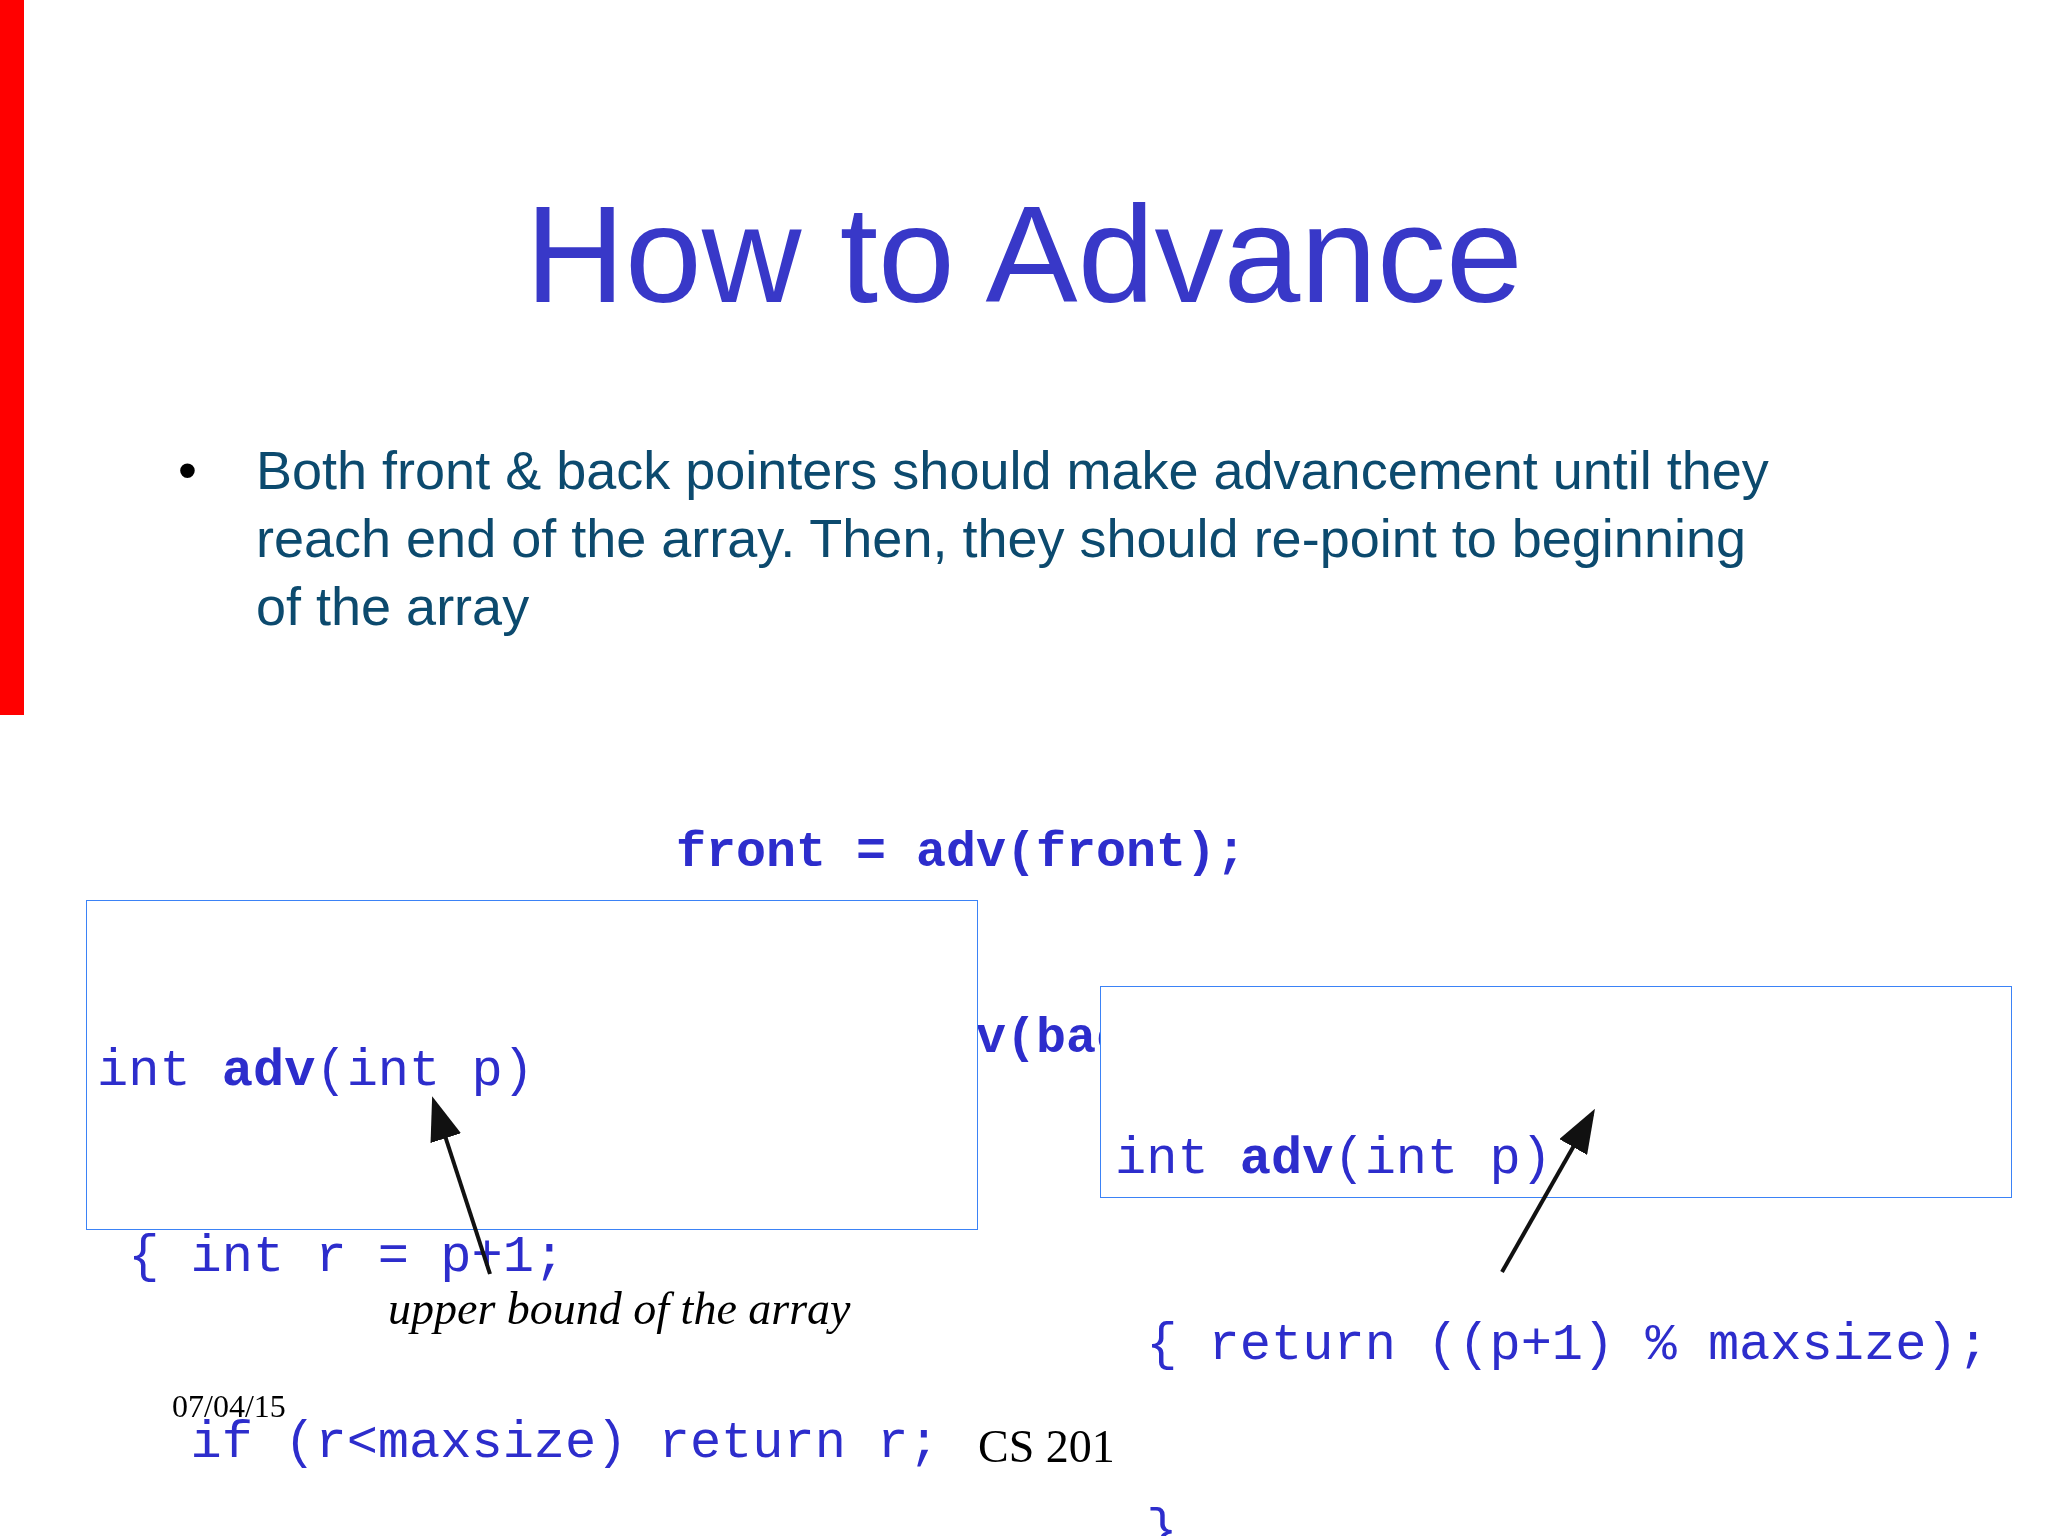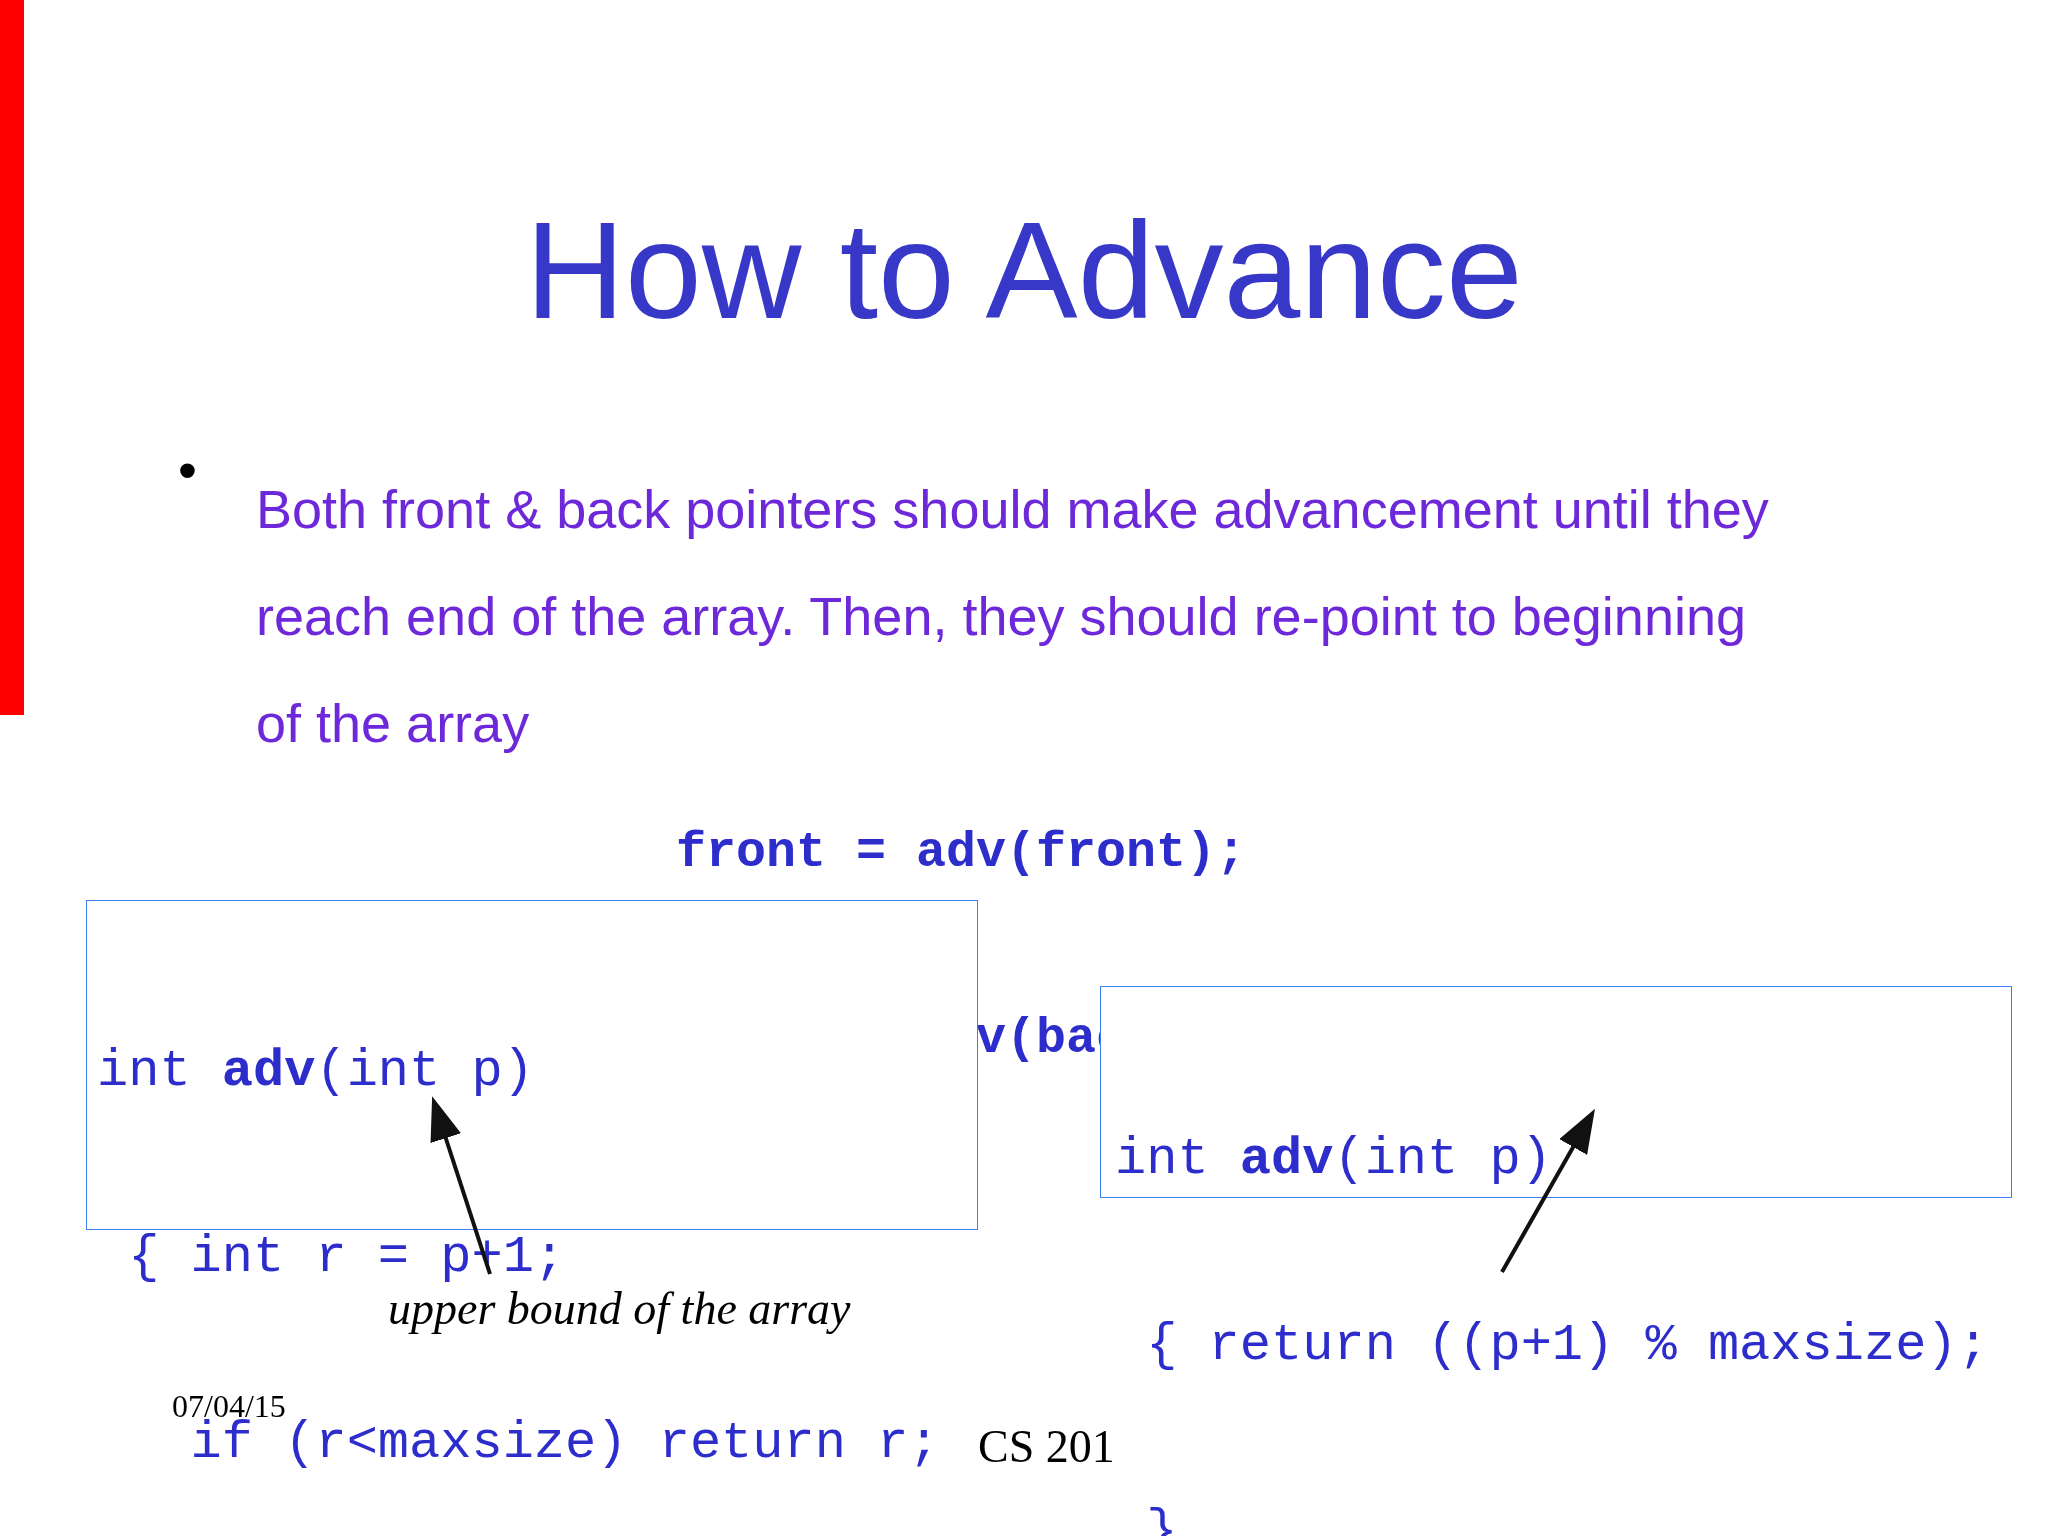--- a/index.html
+++ b/index.html
@@ -9,39 +9,38 @@
     background:#ffffff;
     overflow:hidden;
     font-family:"Liberation Sans", sans-serif;
   }
   .red-bar{
     position:absolute;left:0;top:0;
     width:24px;height:715px;
     background:#ff0000;
   }
   .title{
-    position:absolute;left:0;top:196px;width:100%;
+    position:absolute;left:0;top:180px;width:100%;
     text-align:center;
     font-family:"Liberation Sans", sans-serif;
     font-size:138px;line-height:1.08;font-weight:400;
     color:#3838c8;
     letter-spacing:0px;
   }
   .bullet-row{
     position:absolute;left:178px;top:436px;width:1720px;
     display:flex;align-items:flex-start;
   }
   .bullet-marker{
     font-size:54px;line-height:68px;color:#000;
     width:78px;flex:0 0 78px;
   }
   .bullet-text{
-    font-size:54px;line-height:68px;color:#6d28d9;
+    font-size:54px;line-height:68px;color:#0c4a6e;
     white-space:nowrap;
-    margin-top:39px;
   }
   .front-back{
     position:absolute;left:676px;top:698px;
     font-family:"Liberation Mono","DejaVu Sans Mono",monospace;
     font-size:50px;line-height:62px;font-weight:700;
     color:#2d2dcc;white-space:pre;
   }
   .code-box{
     position:absolute;
     border:1px solid #3b82f6;

